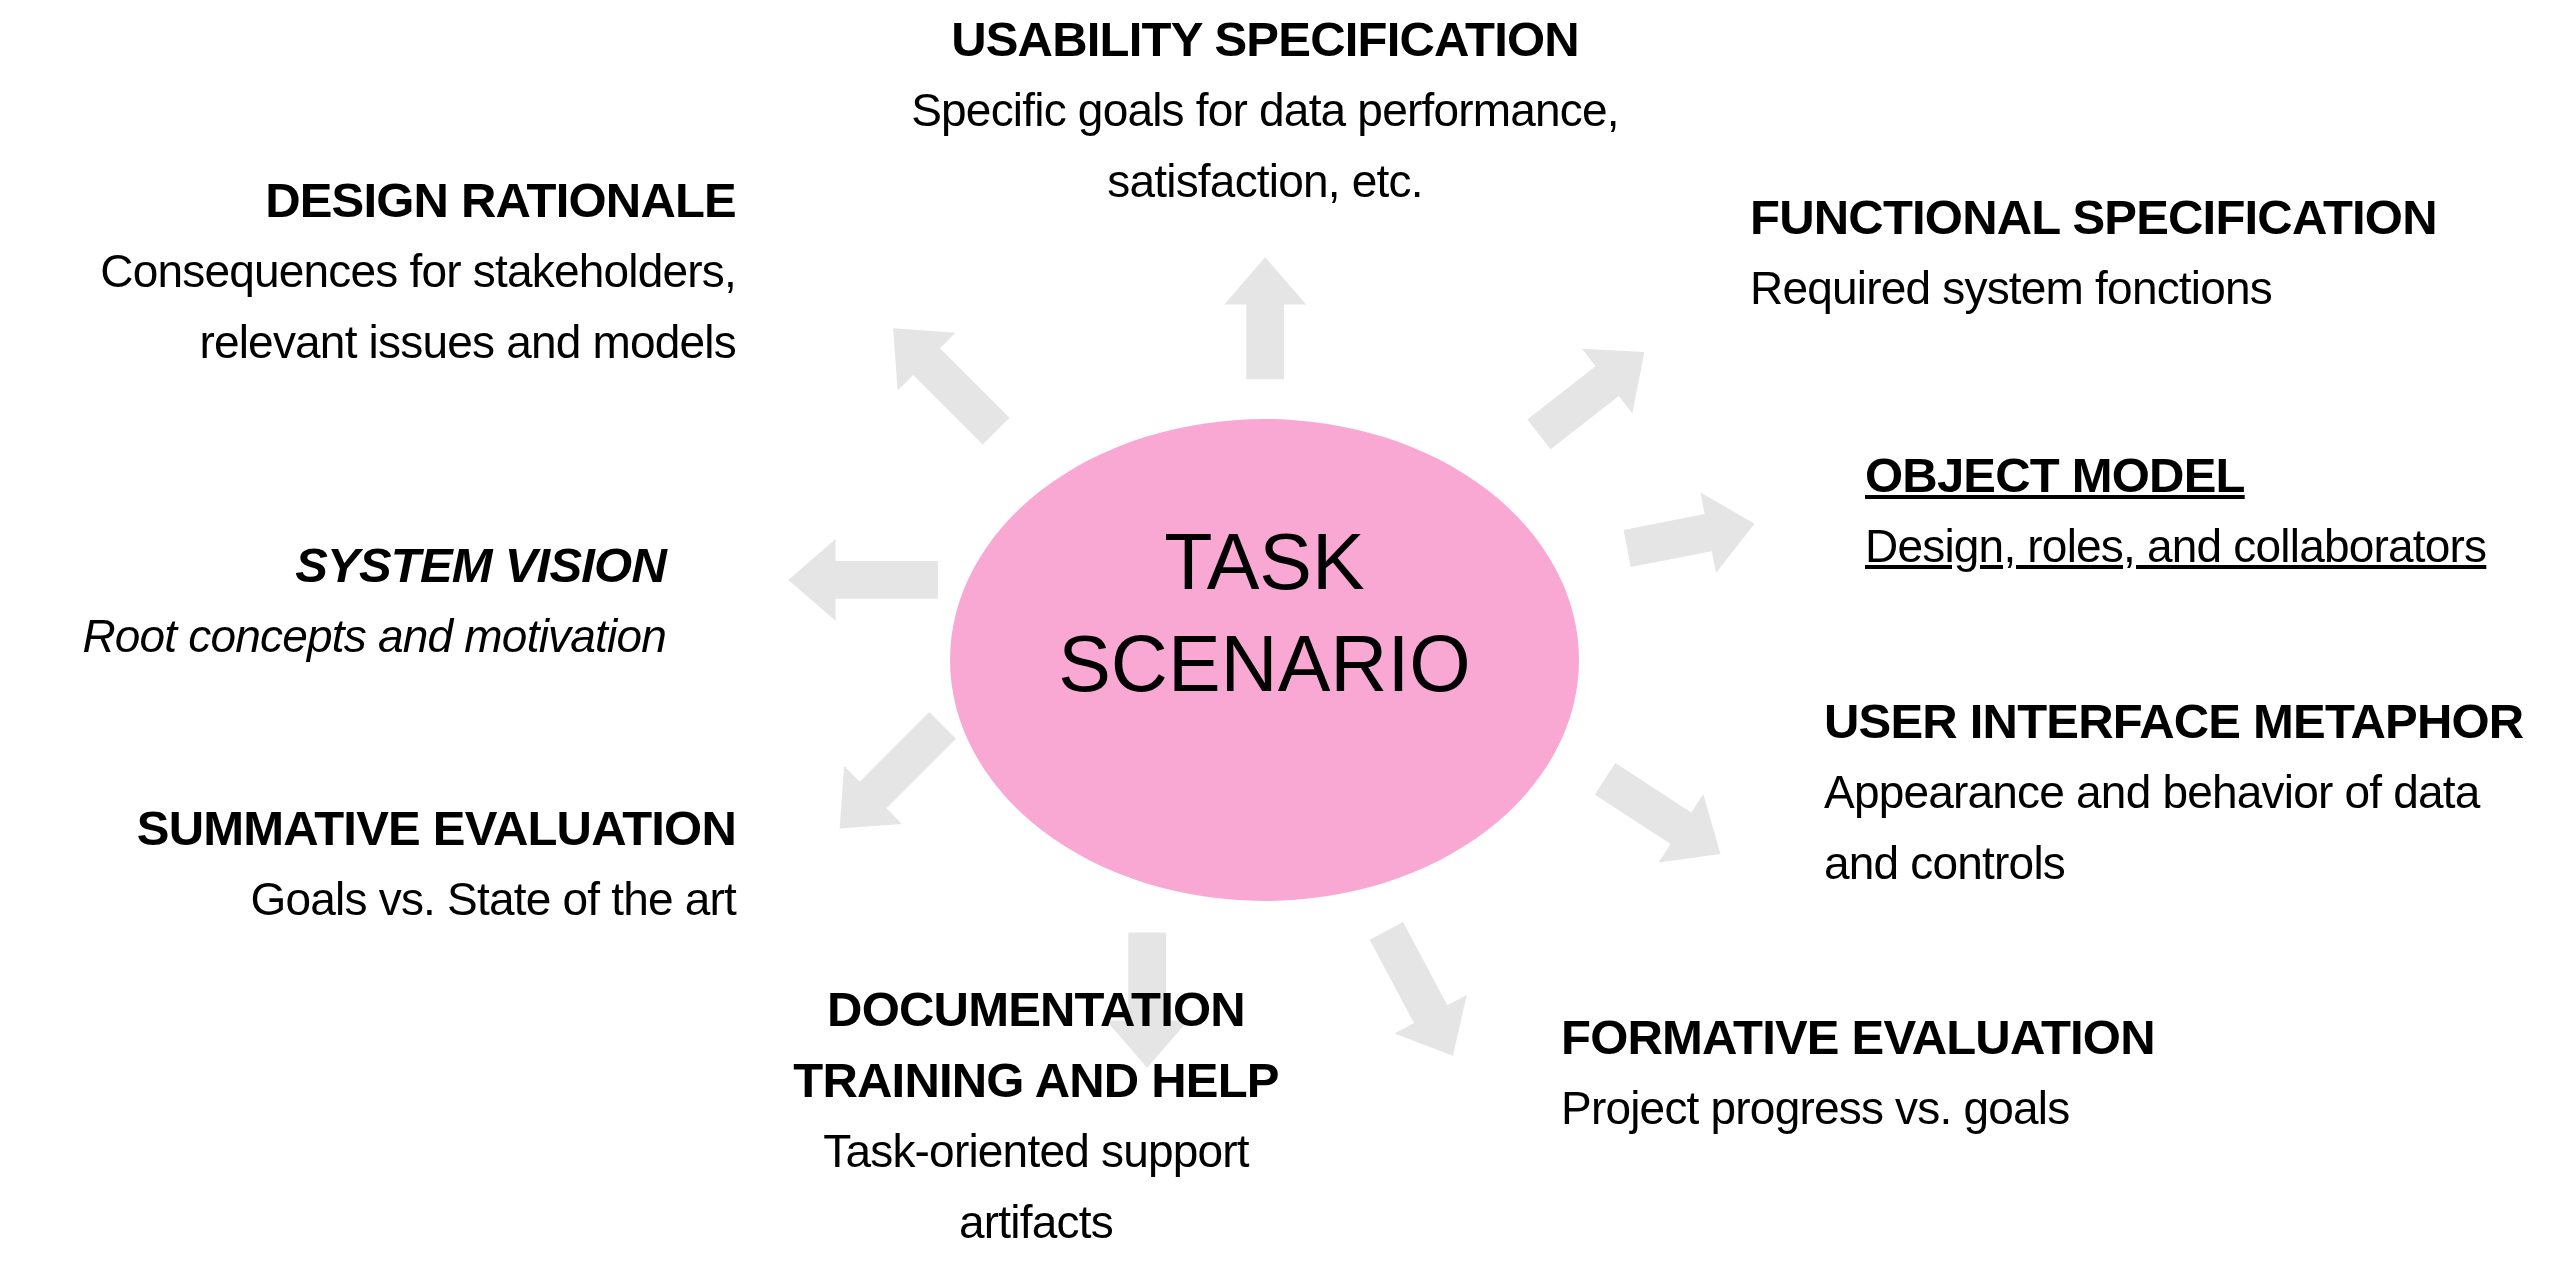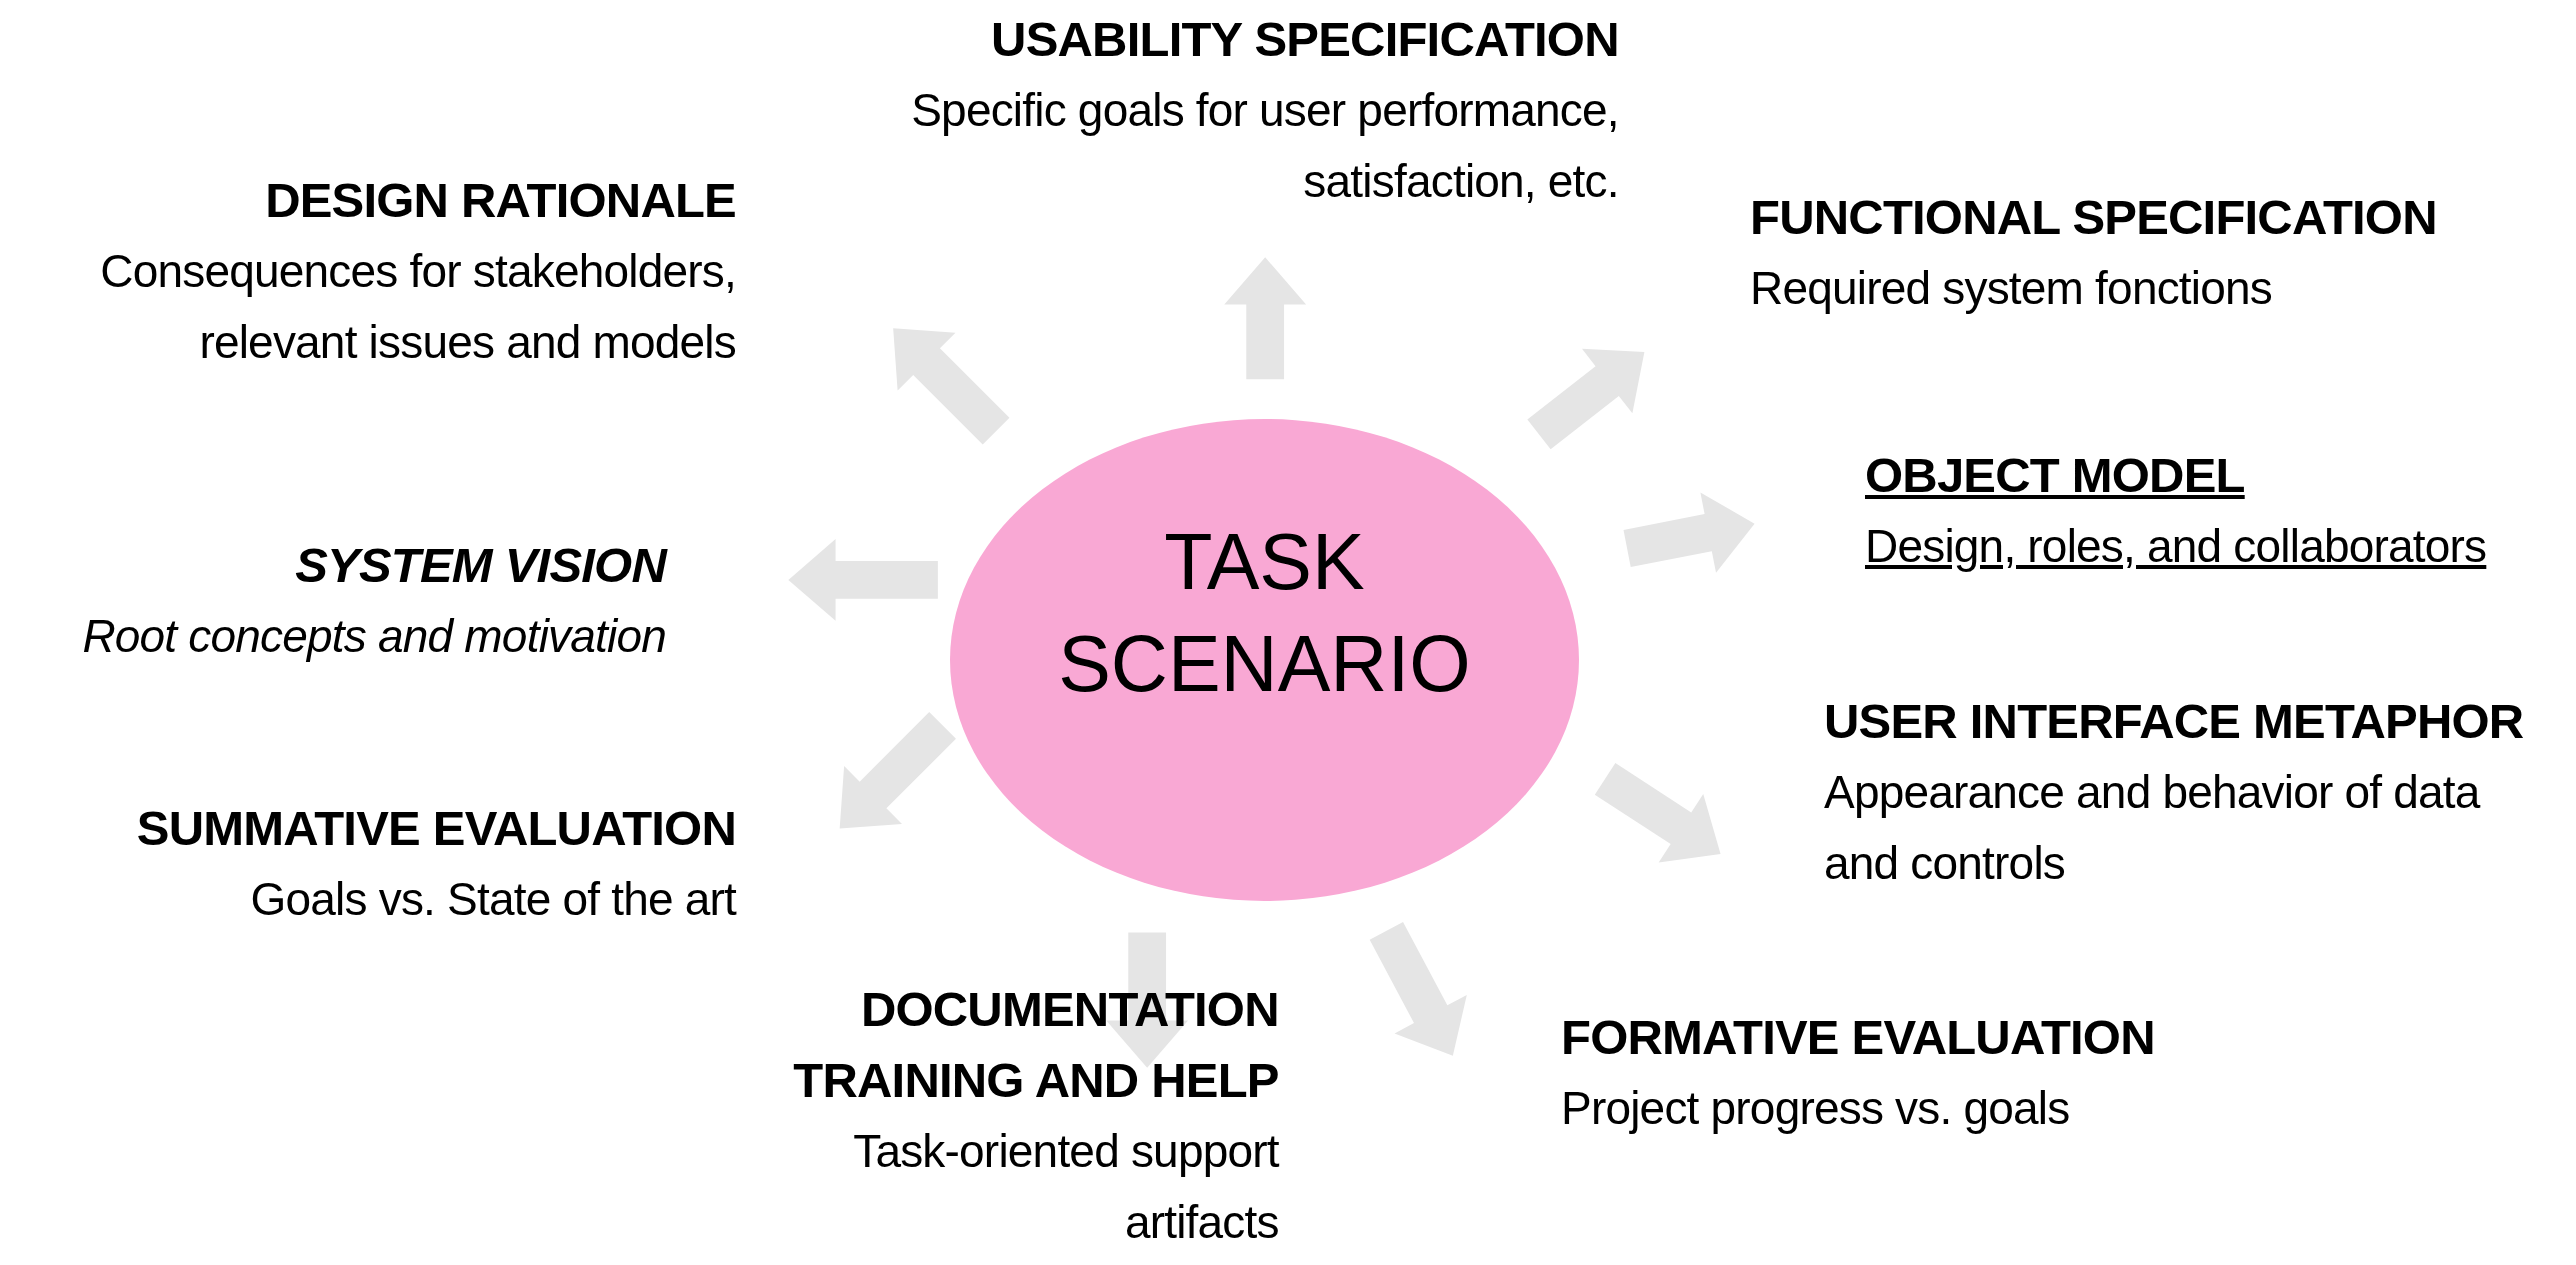--- a/index.html
+++ b/index.html
@@ -52,21 +52,21 @@
     line-height: 71px;
     letter-spacing: -0.8px;
     white-space: nowrap;
   }
   .node .title {
     font-weight: 700;
     font-size: 49px;
   }
   .align-right  { text-align: right; }
   .align-left   { text-align: left; }
-  .align-center { text-align: right; transform: translateX(-50%); }
+  .align-center { text-align: center; transform: translateX(-50%); }
 </style>
 </head>
 <body>
 
 <div class="canvas">
 
   <svg class="arrows-layer" viewBox="0 0 3274 1609" xmlns="http://www.w3.org/2000/svg">
     <g transform="translate(1608,482) rotate(-90)">
       <path class="arrow-shape" d="M0,-24 L95,-24 L95,-52 L155,0 L95,52 L95,24 L0,24 Z"></path>
     </g>
@@ -98,21 +98,21 @@
 
   <div class="ellipse">
     <div class="ellipse-text">
       <div>TASK</div>
       <div>SCENARIO</div>
     </div>
   </div>
 
   <div class="node align-center" style="left:1265px; top:3.9px;">
     <div class="title">USABILITY SPECIFICATION</div>
-    <div>Specific goals for user performance,</div>
+    <div>Specific goals for data performance,</div>
     <div>satisfaction, etc.</div>
   </div>
 
   <div class="node align-left" style="left:1750px; top:182px;">
     <div class="title">FUNCTIONAL SPECIFICATION</div>
     <div>Required system fonctions</div>
   </div>
 
   <div class="node align-left" style="left:1865px; top:440px;text-decoration:underline;">
     <div class="title">OBJECT MODEL</div>

